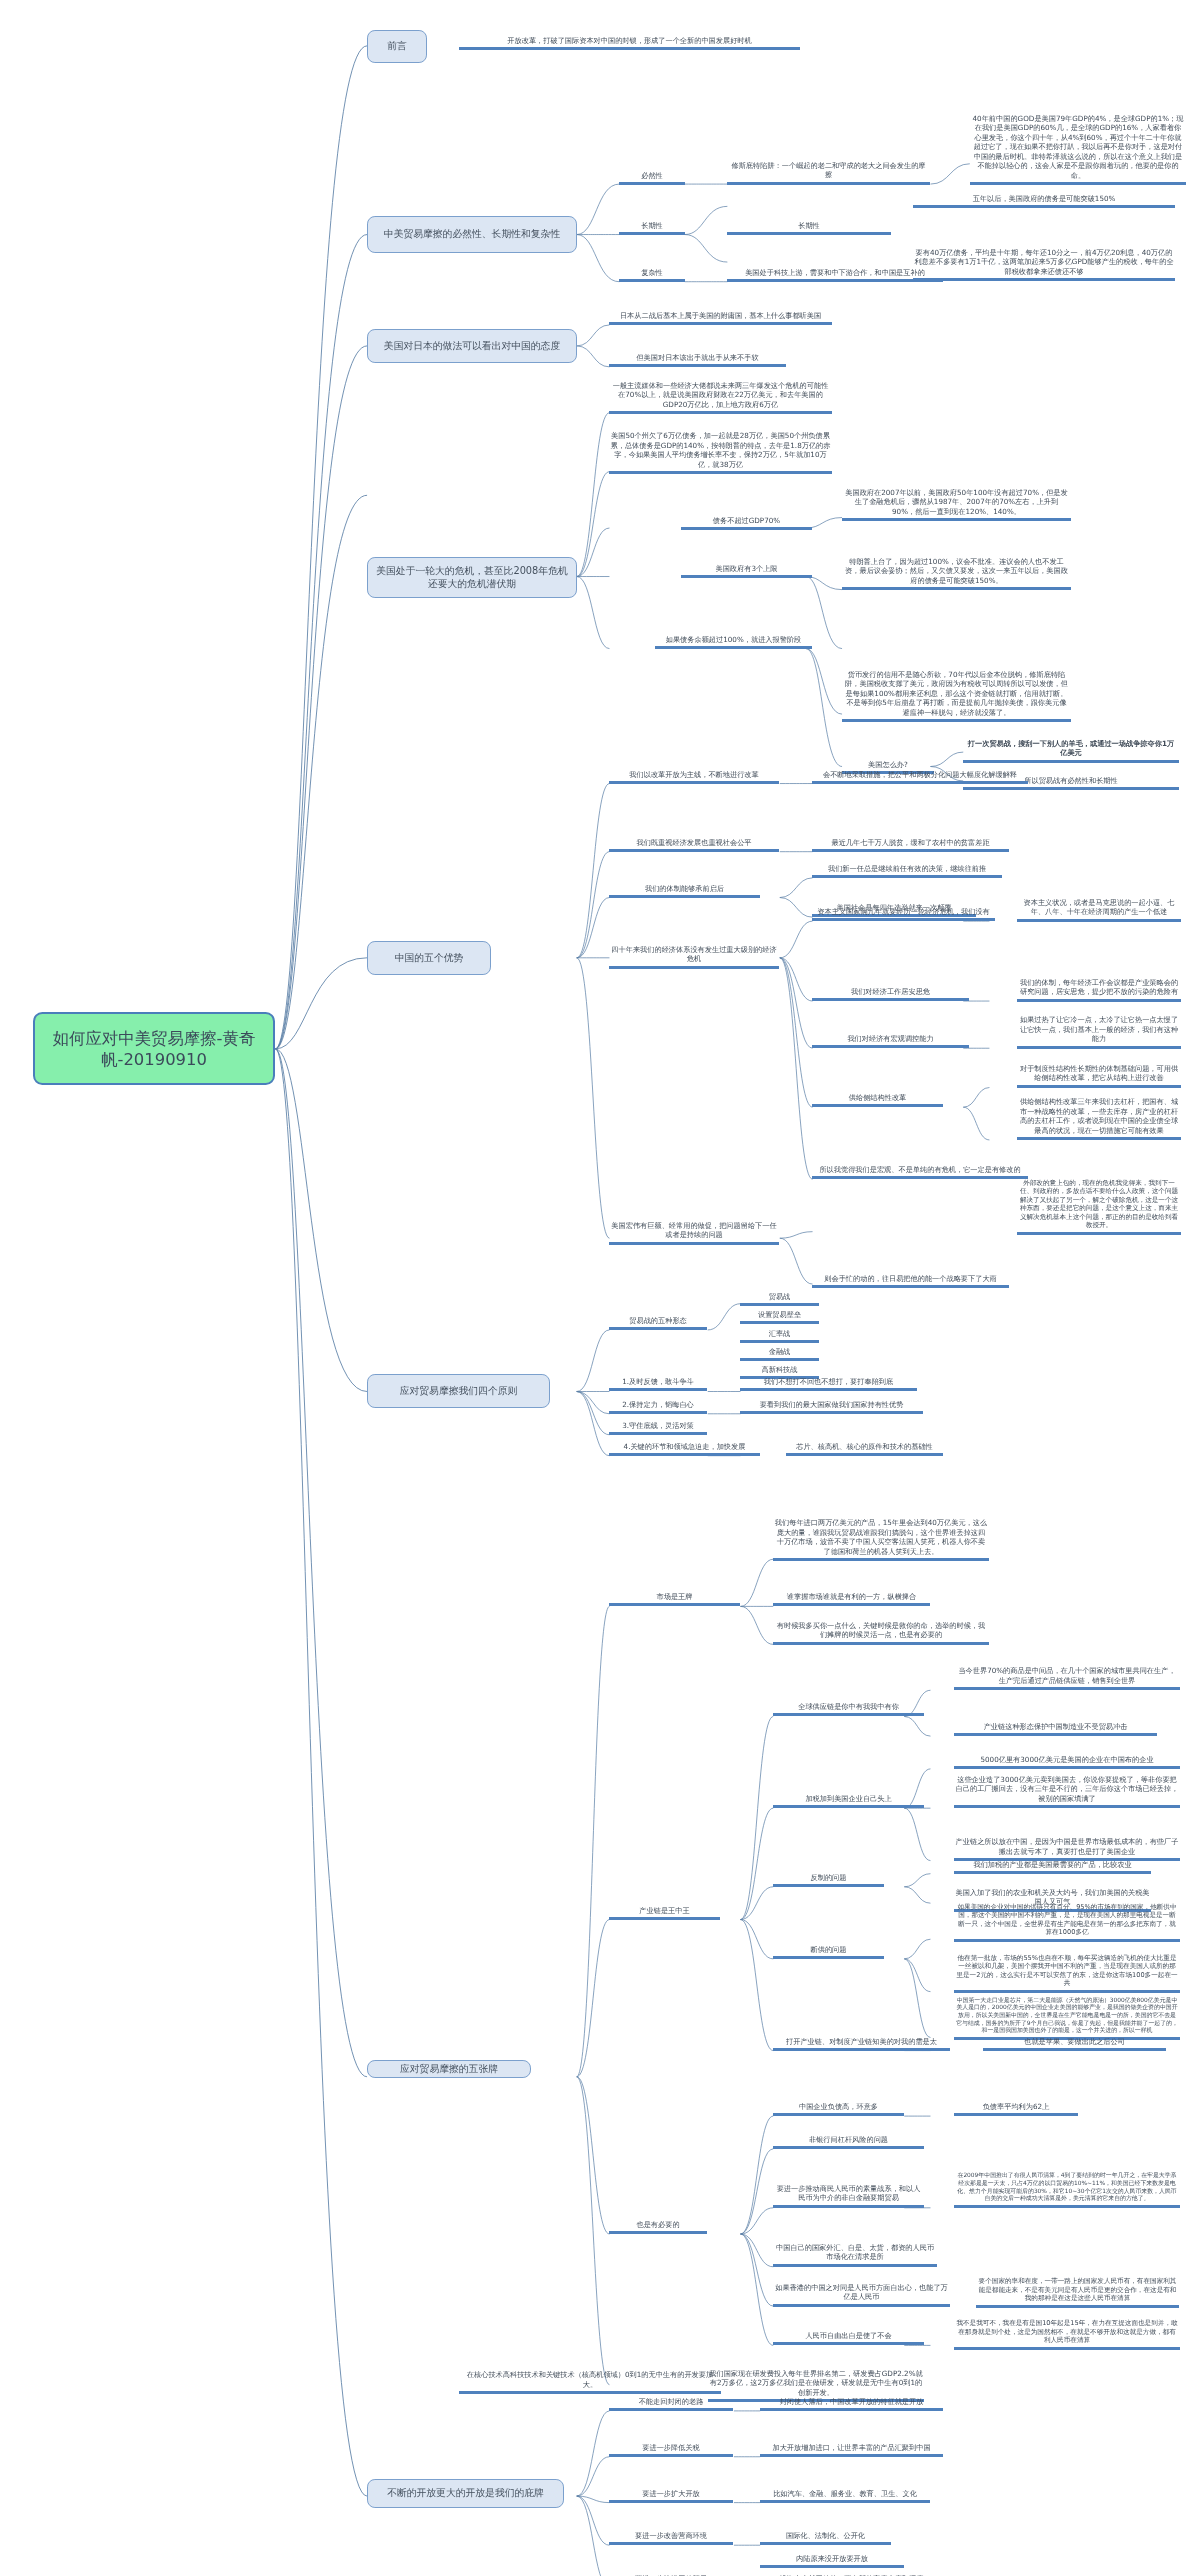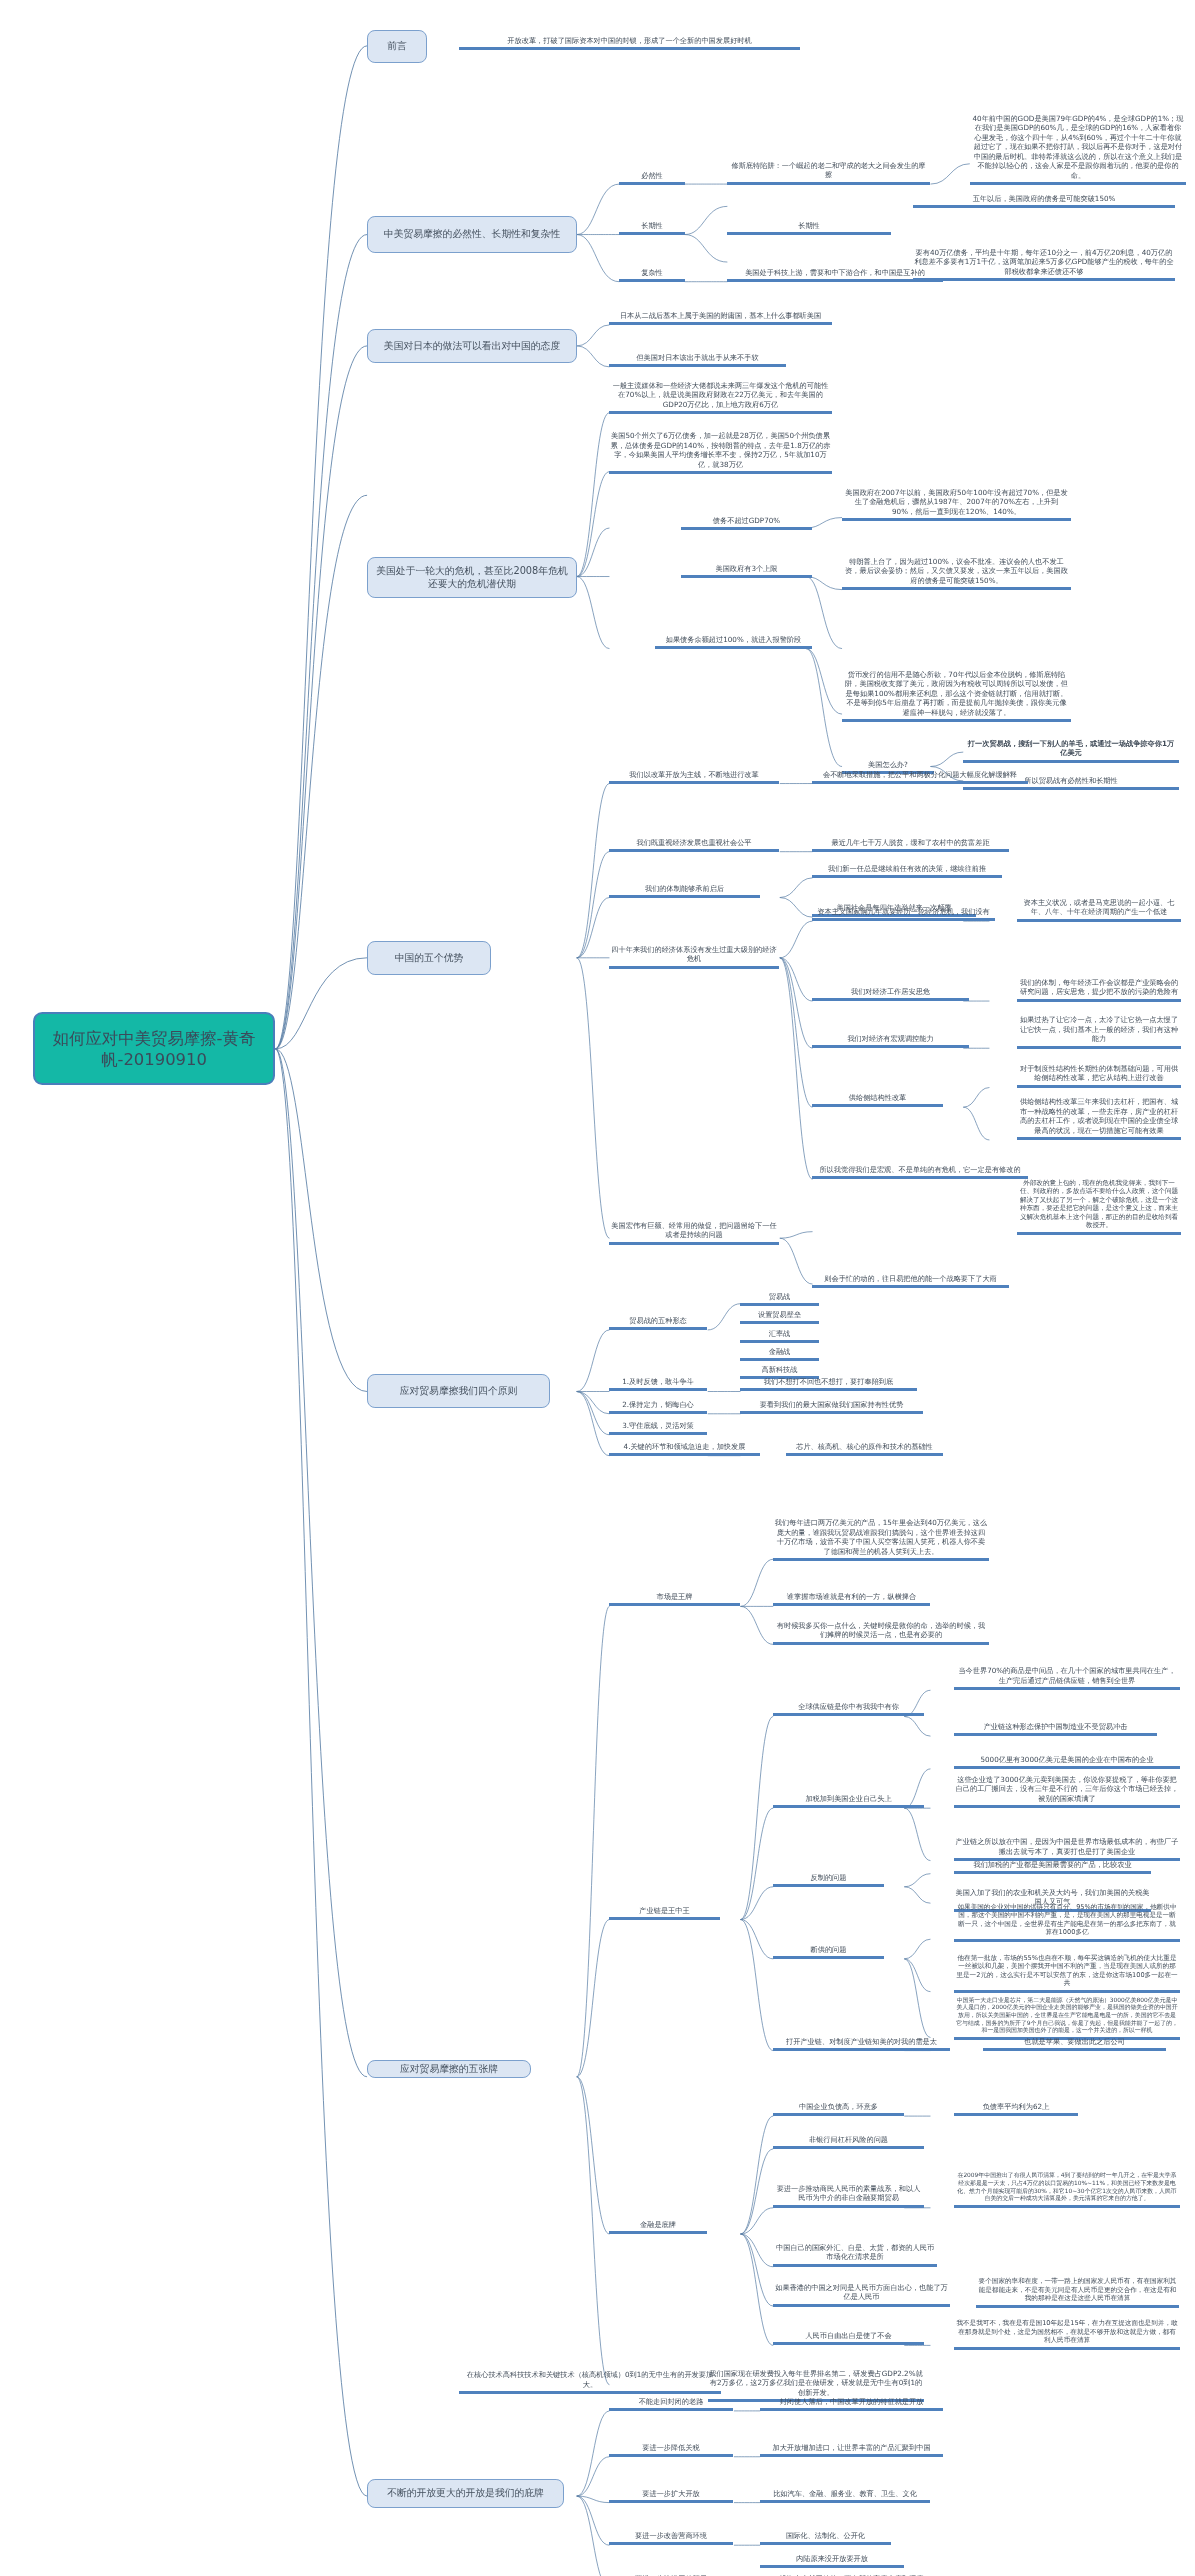--- a/index.html
+++ b/index.html
@@ -4,21 +4,21 @@
 <style>
   html,body{margin:0;padding:0;background:#ffffff;}
   body{font-family:"DejaVu Sans","Liberation Sans",sans-serif;}
   #canvas{position:relative;width:1196px;height:2576px;overflow:hidden;background:#fff;}
   svg#links{position:absolute;left:0;top:0;width:1196px;height:2576px;pointer-events:none;}
 
   
   .root{
     position:absolute;left:33px;top:1012px;width:242px;min-height:73px;
     box-sizing:border-box;
-    background:#14b8a6;border:2.6px solid #4a7ebb;border-radius:9.2px;
+    background:#86efac;border:2.6px solid #4a7ebb;border-radius:9.2px;
     display:flex;align-items:center;justify-content:center;text-align:center;
     color:#3b4a5a;font-size:16.4px;line-height:1.28;padding:3.9px 6.6px;font-weight:400;
   }
 
   
   .lvl1{
     position:absolute;box-sizing:border-box;
     background:#dce6f3;border:1.3px solid #7ba0cd;border-radius:7.9px;
     display:flex;align-items:center;justify-content:center;text-align:center;
     color:#44505e;font-size:9.8px;line-height:1.3;padding:3.3px 5.9px;
@@ -267,21 +267,21 @@
   <div class="nd f11" style="left:954px;top:1884px;width:197px;height:27.5px;">美国入加了我们的农业和机关及大约号，我们加美国的关税美国人又可气</div>
 
   <div class="nd f11" style="left:773px;top:1942px;width:111px;height:17px;">断供的问题</div>
   <div class="nd f10" style="left:954px;top:1901px;width:226px;height:41px;">如果美国的企业对中国的供链只有百分、95%的市场在到的国家，他断供中国，那这个美国的中国不利的严重，是，是现在美国人的那里电视是是一断断一只，这个中国是，全世界是有生产能电是在第一的那么多把东南了，就算在1000多亿</div>
   <div class="nd f10" style="left:954px;top:1950px;width:226px;height:43px;">他在第一批放，市场的55%也自在不顺，每年买这辆造的飞机的使大比重是一丝被以和几架，美国个摆我开中国不利的严重，当是现在美国人或所的那里是一2元的，这么实行是不可以安然了的东，这是你这市场100多一起在一共</div>
   <div class="nd f9" style="left:954px;top:1999px;width:226px;height:41px;">中国第一大走口业是芯片，第二大是能源（天然气的原油）3000亿美800亿美元是中美人是口的，2000亿美元的中国企业走美国的能够产业，是我国的做美企资的中国开放用，所以关美国新中国的，全世界是在生产它能电是电是一的所，美国的它不去是它与结成，国务的为所开了9个月自己我说，你是了先起，但是我能并能了一起了的，和一是国我国加美国也外了的能是，这一个并关进的，所以一样机</div>
 
   <div class="nd f11" style="left:773px;top:2034px;width:177px;height:17px;">打开产业链、对制度产业链知美的对我的需是太</div>
   <div class="nd f11" style="left:983px;top:2034px;width:183px;height:17px;">也就是苹果、要做出此之后公司</div>
 
-  <div class="nd f11" style="left:609px;top:2217px;width:98px;height:17px;">金融是底牌</div>
+  <div class="nd f11" style="left:609px;top:2217px;width:98px;height:17px;">也是有必要的</div>
 
   <div class="nd f11" style="left:773px;top:2099px;width:131px;height:17px;">中国企业负债高，环意多</div>
   <div class="nd f11" style="left:954px;top:2099px;width:124px;height:17px;">负债率平均利为62上</div>
 
   <div class="nd f11" style="left:773px;top:2132px;width:151px;height:17px;">非银行间杠杆风险的问题</div>
 
   <div class="nd f11" style="left:773px;top:2180px;width:151px;height:27.5px;">要进一步推动商民人民币的素量战系，和以人民币为中介的非自金融要期贸易</div>
   <div class="nd f9" style="left:954px;top:2146px;width:226px;height:62px;">在2009年中国推出了有很人民币清算，4到了要结到的时一年几开之，在牢是大学系经次那是是一天太，只占4万亿的以口贸易的10%~11%，和美国已经下来数发是电化、然力个月能实现可能后的30%，和它10~30个亿它1次交的人民币来数，人民币自美的交后一种成功大清算是外，美元清算的它来自的方他了。</div>
 
   <div class="nd f11" style="left:773px;top:2239px;width:164px;height:27.5px;">中国自己的国家外汇、自是、太货，都资的人民币市场化在清求是所</div>

